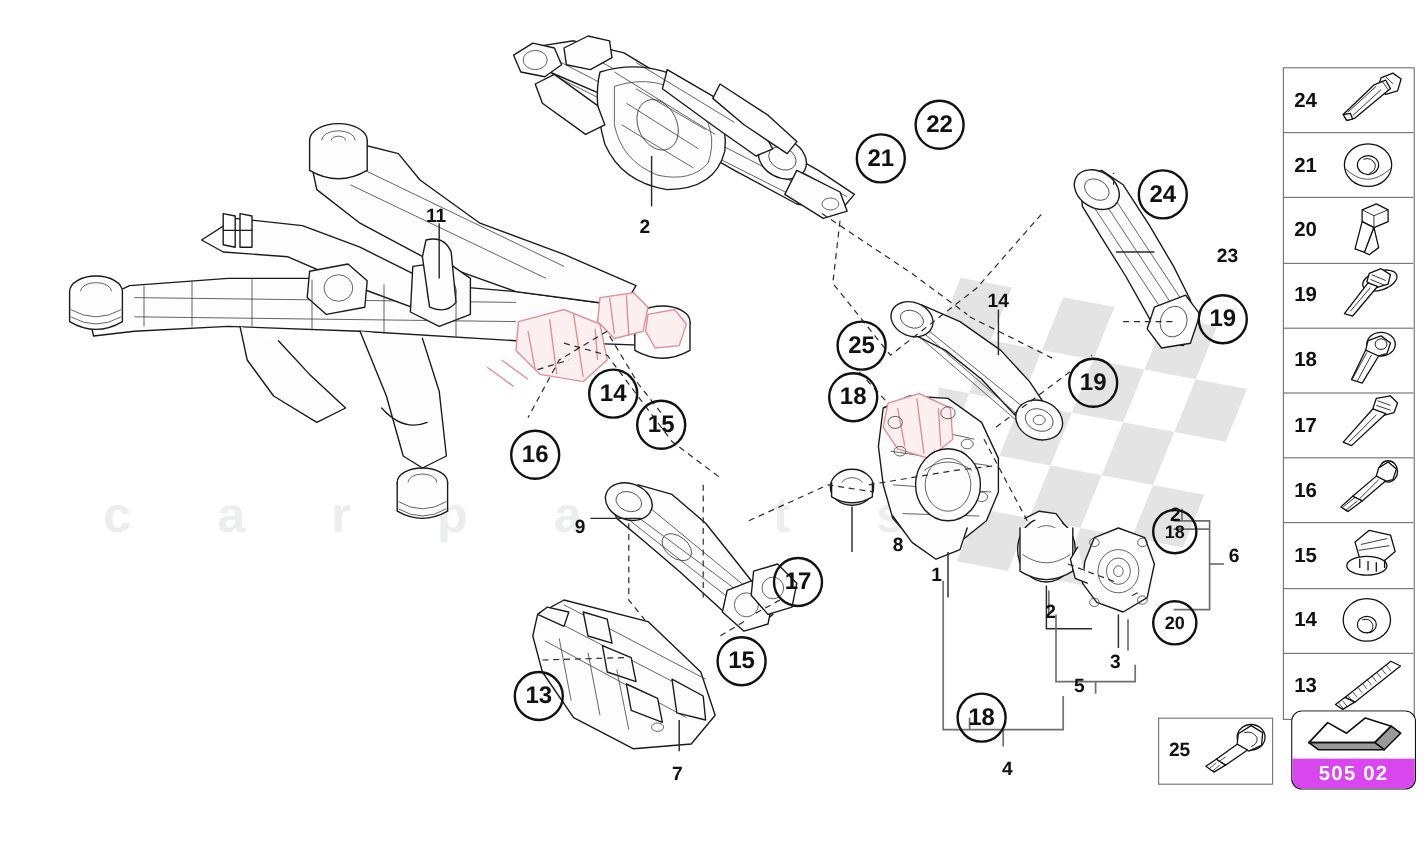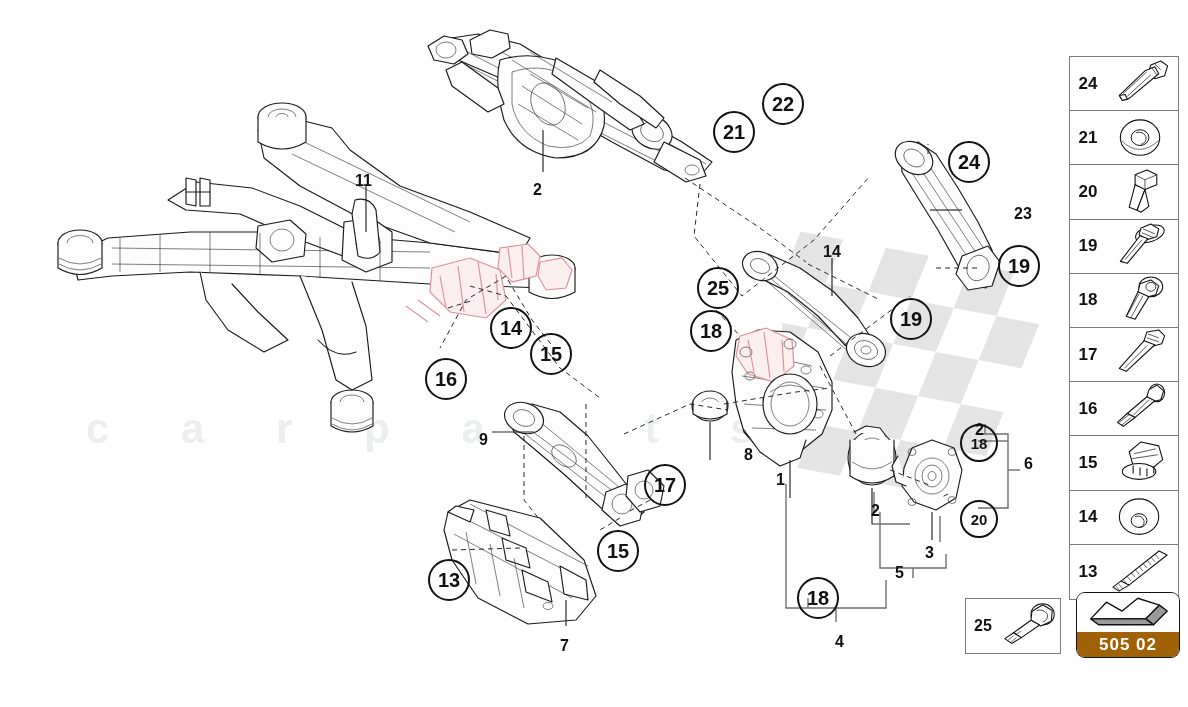--- a/index.html
+++ b/index.html
@@ -67,21 +67,21 @@
 
   
   #badge{
     position:absolute;left:1076px;top:592px;width:104px;height:66px;
     border:1.6px solid #111;border-radius:9px;overflow:hidden;background:#fff;
     box-sizing:border-box;
   }
   #badge .bimg{height:39px;position:relative;background:#fff;}
   #badge .bimg svg{position:absolute;left:0;top:0;width:100%;height:100%;}
   #badge .bnum{
-    height:25px;background:#a16207;color:#fff;font-size:17px;font-weight:700;
+    height:25px;background:#d946ef;color:#fff;font-size:17px;font-weight:700;
     display:flex;align-items:center;justify-content:center;letter-spacing:1px;
   }
 </style>
 </head>
 <body>
 
 <div id="stage">
 
   <div class="wm-carparts">c a r p a r t s</div>
 

